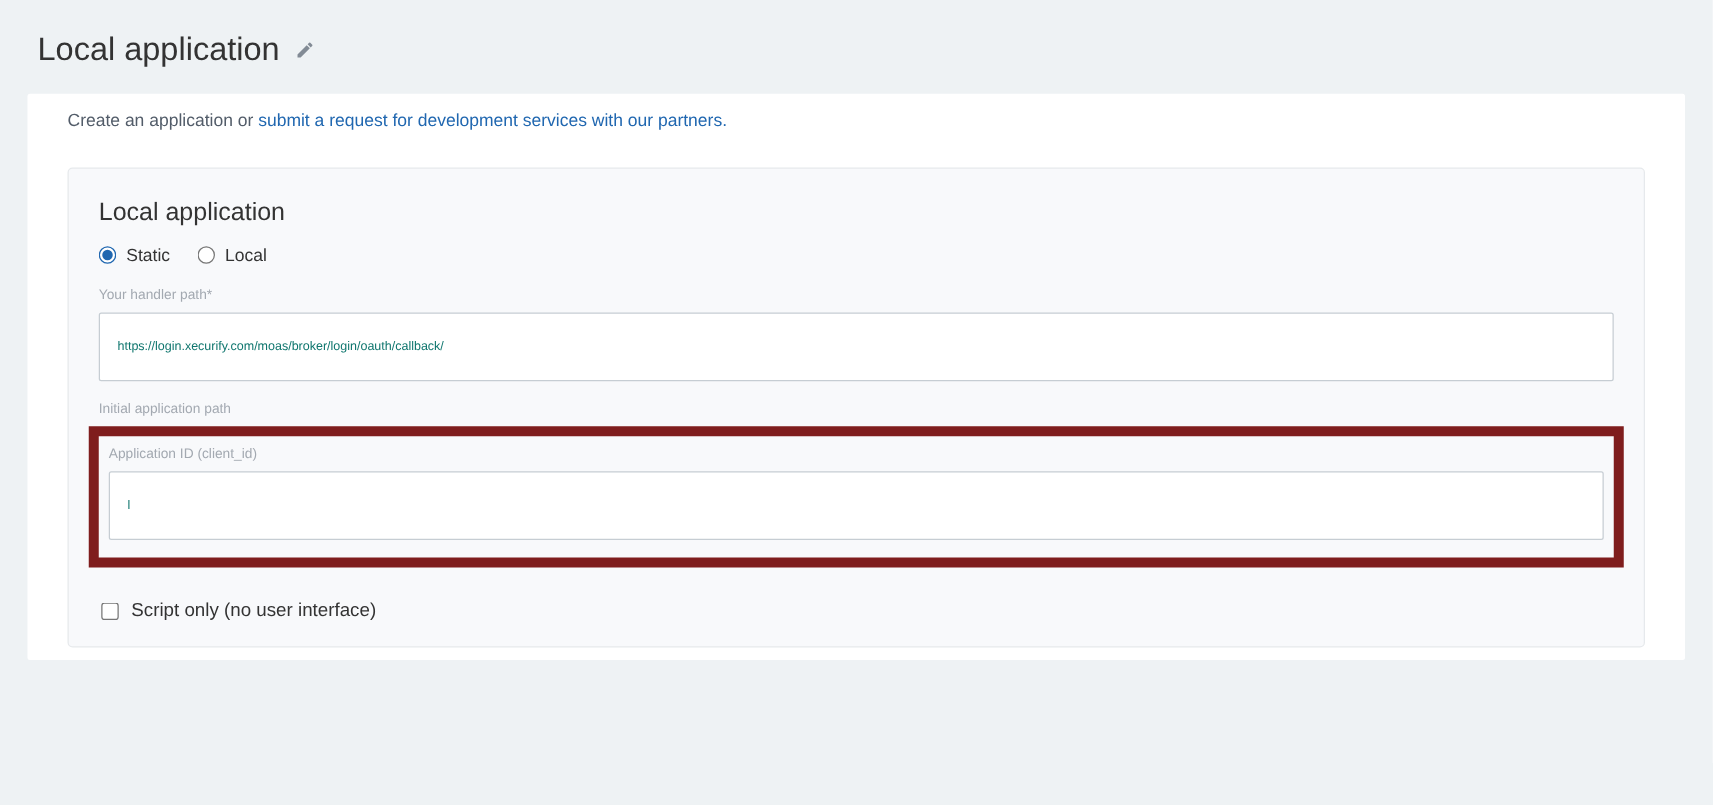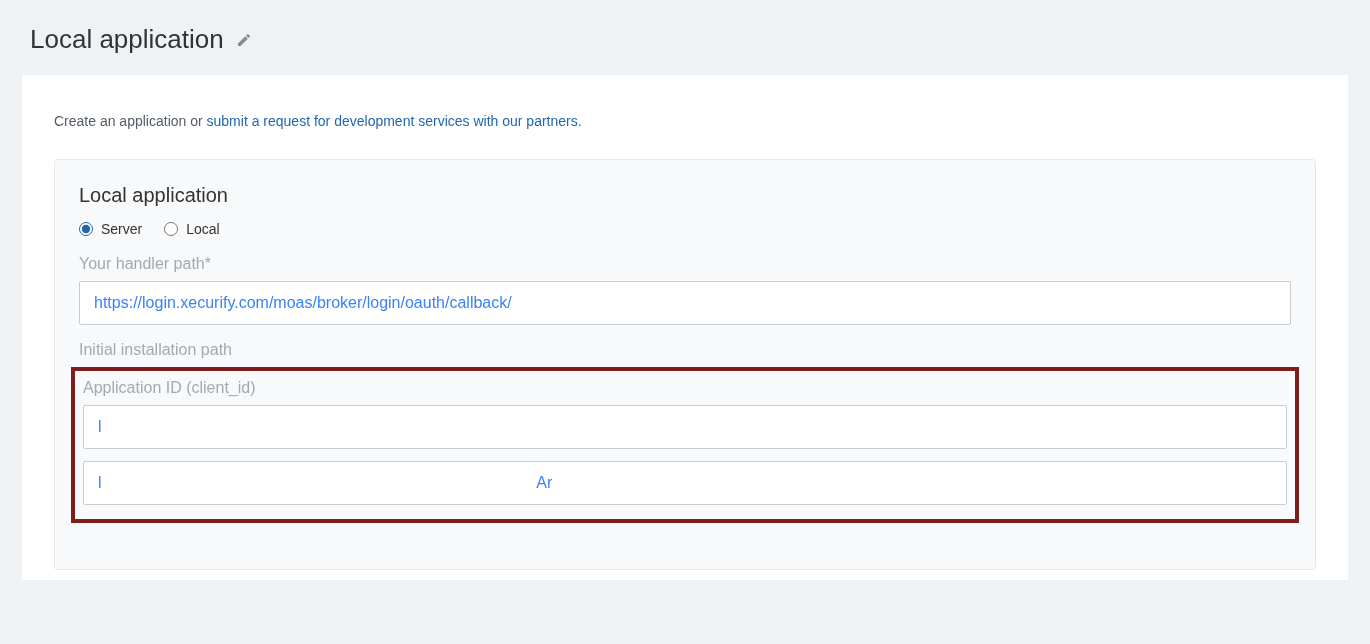--- a/index.html
+++ b/index.html
@@ -33,21 +33,21 @@
     color: #828b95;
     display: inline-flex;
     align-items: center;
     justify-content: center;
     cursor: pointer;
   }
   .content-panel {
     background: #fff;
     margin: 0 22px 0 22px;
     border-radius: 2px;
-    padding: 38px 32px 10px 32px;
+    padding: 13px 32px 10px 32px;
   }
   .intro-text {
     font-size: 14px;
     color: #525c69;
     margin-bottom: 30px;
   }
   .intro-text a {
     color: #2067b0;
     text-decoration: none;
   }
@@ -80,42 +80,42 @@
     height: 14px;
     accent-color: #2067b0;
     cursor: pointer;
   }
   .radio-option label {
     font-size: 14px;
     color: #333;
     cursor: pointer;
   }
   .field-label {
-    font-size: 16px;
+    font-size: 11px;
     color: #a3a9b1;
     margin-bottom: 8px;
     display: block;
   }
   .text-input {
     width: 100%;
-    height: 44px;
+    height: 55px;
     border: 1px solid #c6cdd3;
     border-radius: 2px;
     padding: 0 14px;
-    font-size: 16px;
-    color: #3b82f6;
+    font-size: 10px;
+    color: #0f766e;
     background: #fff;
     margin-bottom: 16px;
     font-family: inherit;
   }
   .text-input::placeholder {
     color: #a3a9b1;
   }
   .highlight-box {
-    border: 4px solid #7f1d1d;
+    border: 8px solid #7f1d1d;
     padding: 8px 8px 2px 8px;
     margin-left: -8px;
     margin-right: -8px;
     margin-bottom: 26px;
   }
   .highlight-box .field-label {
     margin-top: 0;
   }
   .highlight-box .text-input {
     margin-bottom: 12px;
@@ -158,34 +158,37 @@
   <p class="intro-text">
     <span>Create an application or </span><a href="#">submit a request for development services with our partners.</a>
   </p>
 
   <div class="form-box">
     <h2 class="form-box-title">Local application</h2>
 
     <div class="radio-group">
       <div class="radio-option">
         <input type="radio" id="r-server" name="apptype" checked="" style="">
-        <label for="r-server">Server</label>
+        <label for="r-server">Static</label>
       </div>
       <div class="radio-option">
         <input type="radio" id="r-static" name="apptype" style="">
         <label for="r-static">Local</label>
       </div>
     </div>
 
     <label class="field-label">Your handler path*</label>
     <input type="text" class="text-input" value="https://login.xecurify.com/moas/broker/login/oauth/callback/" style="">
 
-    <label class="field-label">Initial installation path</label>
+    <label class="field-label">Initial application path</label>
 
     <div class="highlight-box">
       <label class="field-label">Application ID (client_id)</label>
       <input type="text" class="text-input blurred-value" value="l" style="">
 
-      <input type="text" class="text-input blurred-value" value="l                                                                                                  Ar" style="">
     </div>
 
+    <div class="checkbox-row">
+      <input type="checkbox" id="cb-script" style="">
+      <label for="cb-script">Script only (no user interface)</label>
+    </div>
   </div>
 </div>
 
 </body></html>

